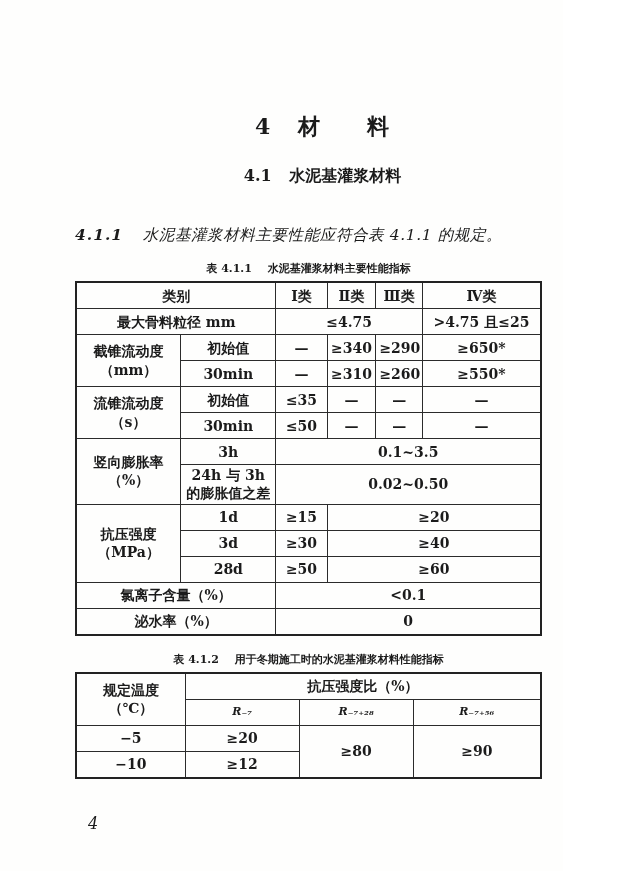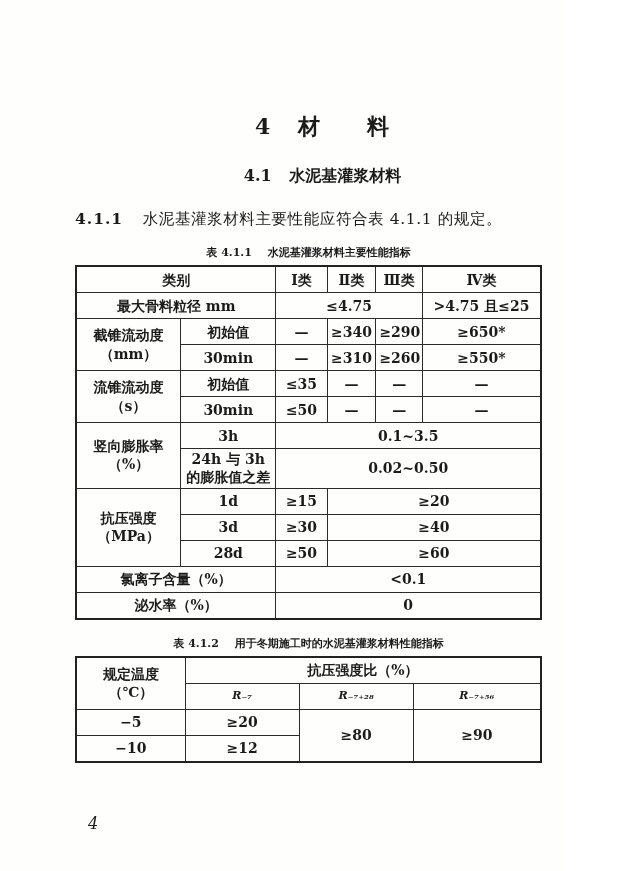--- a/index.html
+++ b/index.html
@@ -24,32 +24,33 @@
   }
   .doc-title {
     margin: 0 0 24px 0;
     text-align: center;
     font-size: 22px;
     font-weight: bold;
     letter-spacing: 1px;
   }
   .doc-title .num { margin-right: 18px; }
   .sec-title {
-    margin: 0 0 18px 0;
+    margin: 0 0 34px 0;
     text-align: center;
     font-size: 16px;
     font-weight: bold;
   }
   .sec-title .num { margin-right: 12px; }
   .clause {
     margin: 0 4px 12px 0;
     font-size: 15.5px;
     line-height: 1.75;
     letter-spacing: 0.6px;
     text-align: justify;
+    font-style: italic;
   }
   .clause .cnum {
     font-weight: bold;
     margin-right: 14px;
     letter-spacing: 1px;
   }
   .tbl-caption {
     width: 467px;
     margin: 0 0 5px 0;
     text-align: center;

